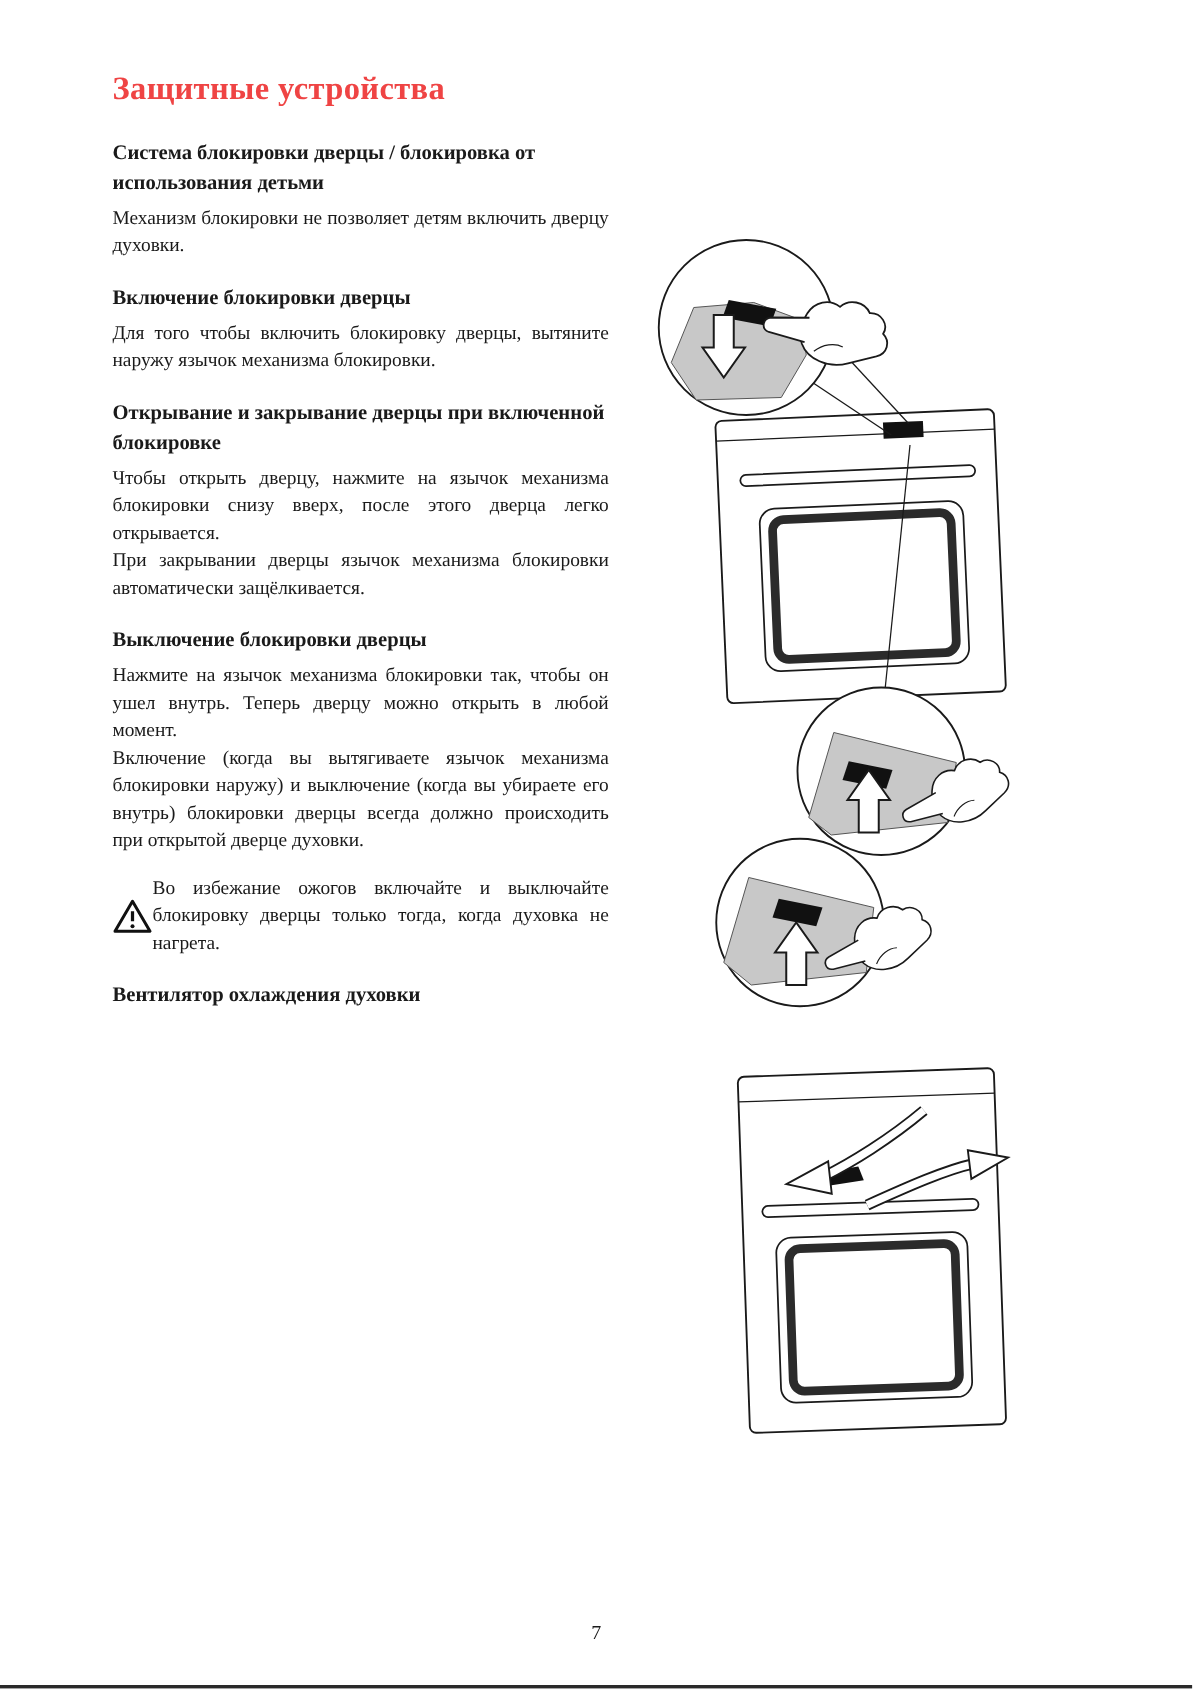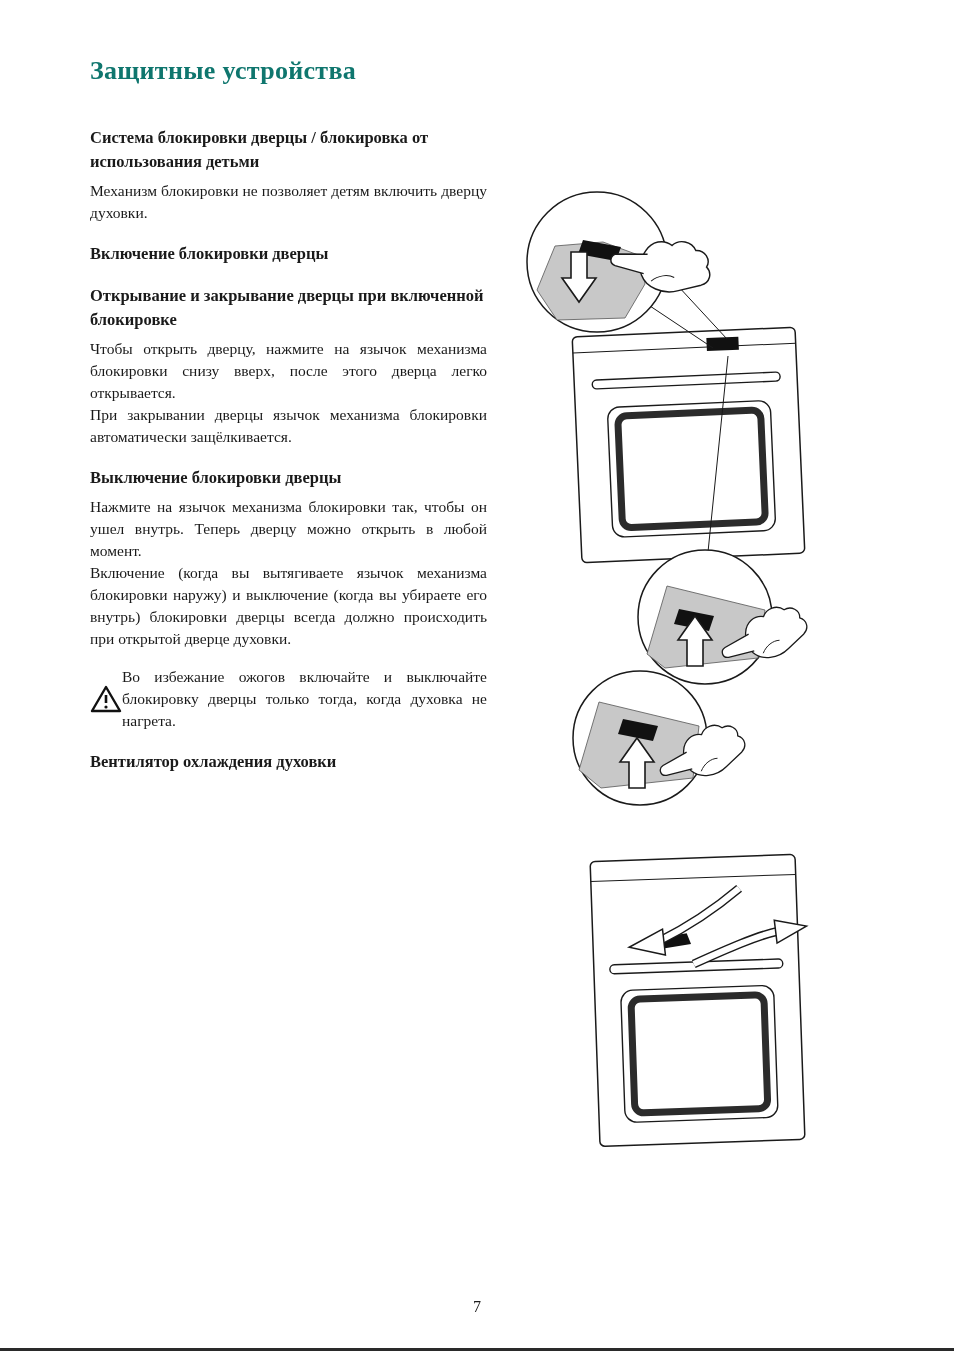--- a/index.html
+++ b/index.html
@@ -2,29 +2,29 @@
 <html><head>
 <meta charset="utf-8">
 <style>
   html,body { margin:0; padding:0; background:#ffffff; }
   .page {
     position:relative; width:954px; height:1351px; background:#ffffff;
     font-family:"Liberation Serif", serif; color:#1a1a1a; overflow:hidden;
   }
   .title {
     position:absolute; left:90px; top:56px; margin:0;
-    font-size:26px; font-weight:bold; color:#0f766e; letter-spacing:.3px;
+    font-size:26px; font-weight:bold; color:#ef4444; letter-spacing:.3px;
   }
   .text-col { position:absolute; left:90px; top:106px; width:397px; }
   .text-col section { margin:0; }
   .h2 {
     font-size:16.5px; font-weight:bold; line-height:24px;
     margin:18px 0 6px 0;
   }
-  .text-col section:first-child .h2 { margin-top:20px; }
+  .text-col section:first-child .h2 { margin-top:4px; }
   .body {
     margin:0; font-size:15.5px; line-height:22px; text-align:justify;
   }
   .warning { display:flex; align-items:center; margin-top:16px; }
   .wicon { flex:0 0 32px; height:30px; }
   .wtext { flex:1 1 auto; }
   .art { position:absolute; left:515px; top:190px; }
   .pagenum {
     position:absolute; left:0; right:0; top:1298px; text-align:center;
     font-size:16px; color:#1a1a1a;
@@ -40,20 +40,21 @@
 
   <div class="text-col">
 
     <section>
       <h2 class="h2">Система блокировки дверцы / блокировка от использования детьми</h2>
       <p class="body">Механизм блокировки не позволяет детям включить дверцу духовки.</p>
     </section>
 
     <section>
       <h2 class="h2">Включение блокировки дверцы</h2>
+      <p class="body">Для того чтобы включить блокировку дверцы, вытяните наружу язычок механизма блокировки.</p>
     </section>
 
     <section>
       <h2 class="h2">Открывание и закрывание дверцы при включенной блокировке</h2>
       <p class="body">Чтобы открыть дверцу, нажмите на язычок механизма блокировки снизу вверх, после этого дверца легко открывается.</p>
       <p class="body">При закрывании дверцы язычок механизма блокировки автоматически защёлкивается.</p>
     </section>
 
     <section>
       <h2 class="h2">Выключение блокировки дверцы</h2>

